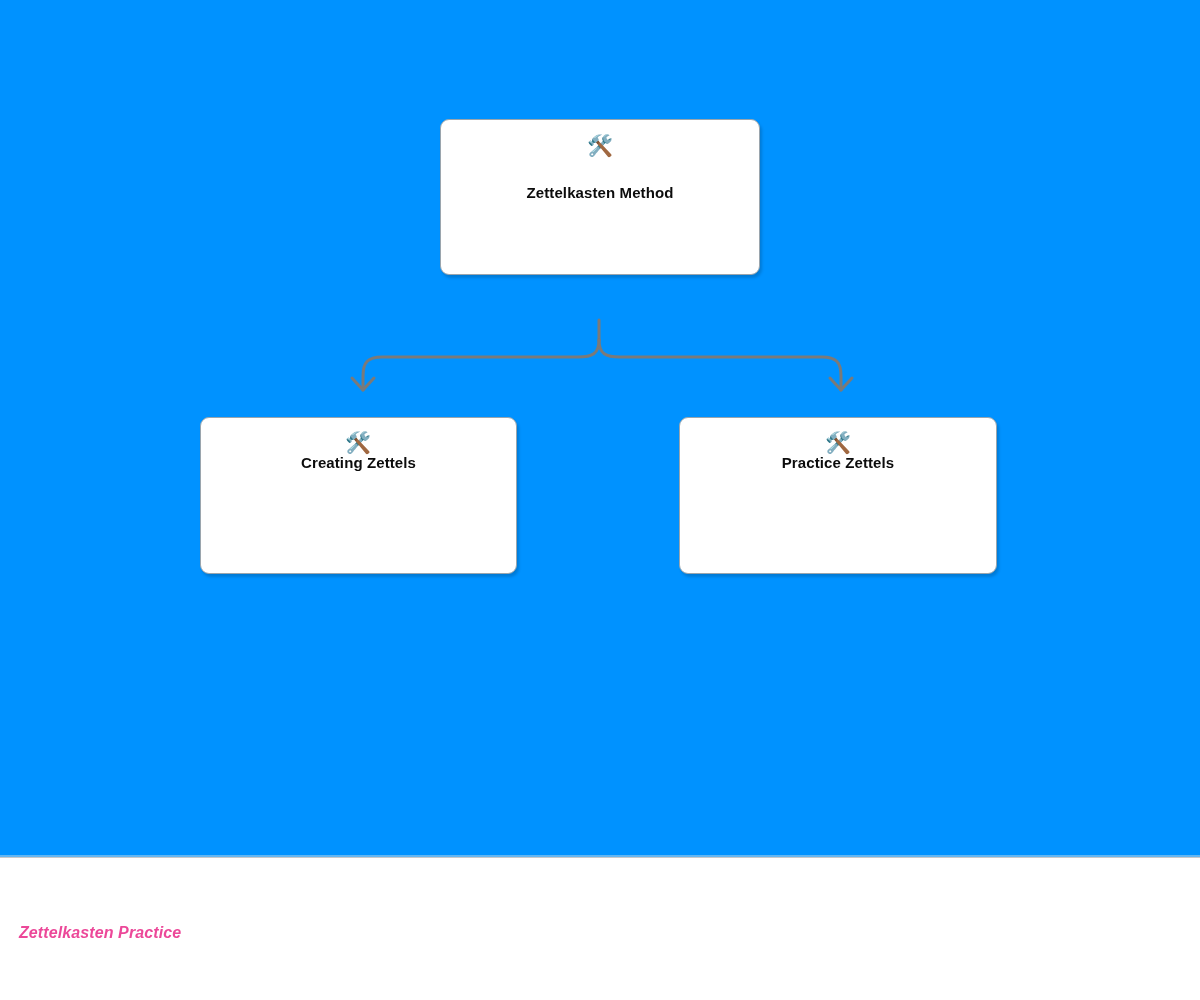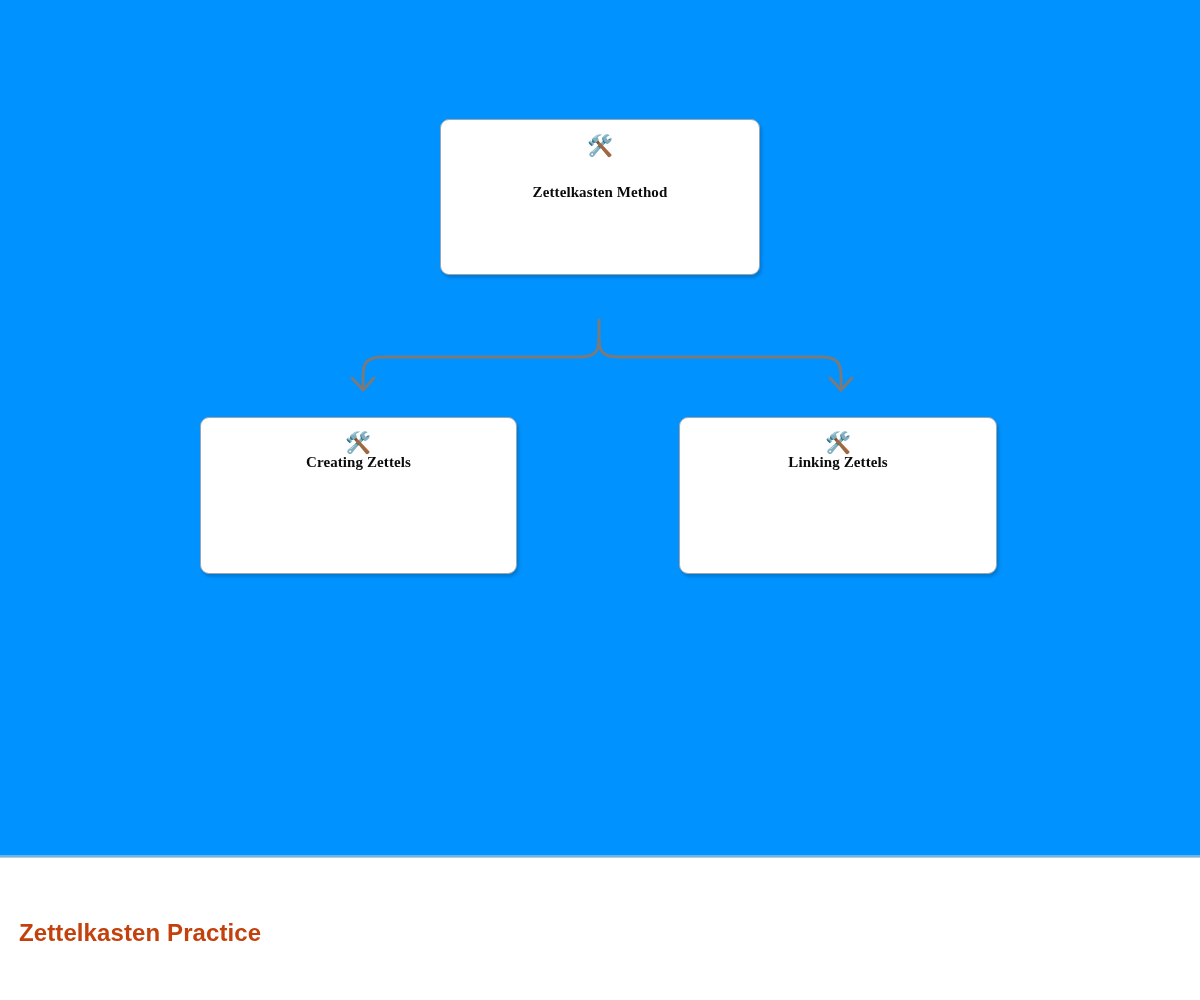--- a/index.html
+++ b/index.html
@@ -66,21 +66,21 @@
   .node-icon {
     font-family: "DejaVu Sans", sans-serif;
     font-size: 21px;
     line-height: 1;
     color: #3c3c3c;
     text-align: center;
     user-select: none;
   }
 
   .node-label {
-    font-family: Liberation Serif, serif;
+    font-family: Liberation Sans, sans-serif;
     font-weight: bold;
     font-size: 15px;
     color: #0c0c0c;
     text-align: center;
     letter-spacing: 0.1px;
     white-space: nowrap;
   }
 
   
   #node-root {
@@ -119,25 +119,26 @@
     height: 141px;
     background: #ffffff;
   }
 
   #footer-title {
     position: absolute;
     left: 19px;
     top: 62px;
     font-family: "Liberation Sans", sans-serif;
     font-weight: bold;
-    font-size: 24px;
+    font-size: 16px;
     line-height: 24px;
-    color: #c2410c;
+    color: #ec4899;
     letter-spacing: 0.1px;
     white-space: nowrap;
+    font-style: italic;
   }
 </style>
 </head>
 <body>
 
 <div id="app">
 
   <div id="canvas">
 
     <svg id="connectors" viewBox="0 0 1200 855" width="1200" height="855" xmlns="http://www.w3.org/2000/svg">
@@ -163,21 +164,21 @@
       <div class="node-label">Zettelkasten Method</div>
     </div>
 
     <div class="node" id="node-child-0">
       <div class="node-icon">🛠️</div>
       <div class="node-label">Creating Zettels</div>
     </div>
 
     <div class="node" id="node-child-1">
       <div class="node-icon">🛠️</div>
-      <div class="node-label">Linking Zettels</div>
+      <div class="node-label">Practice Zettels</div>
     </div>
 
   </div>
 
   <div id="divider"></div>
 
   <div id="footer">
     <div id="footer-title">Zettelkasten Practice</div>
   </div>
 

